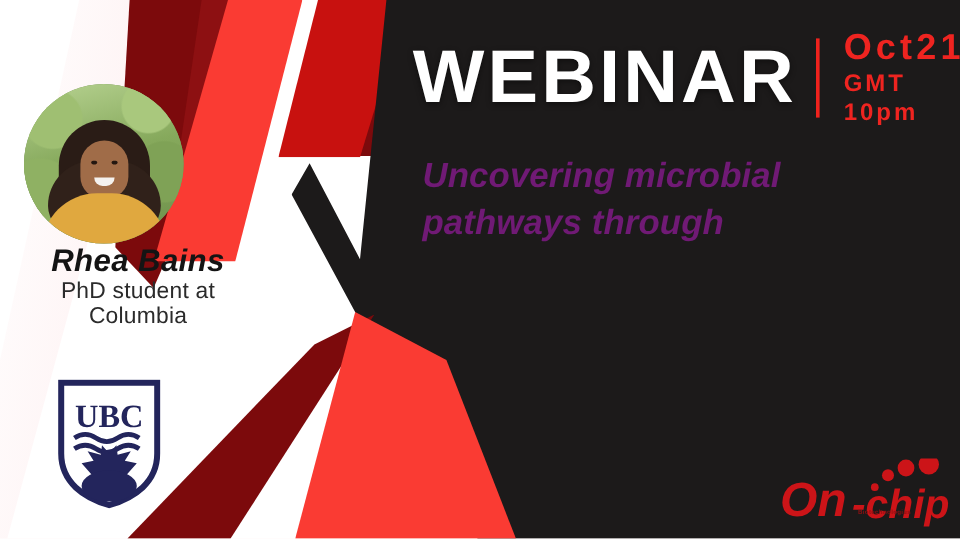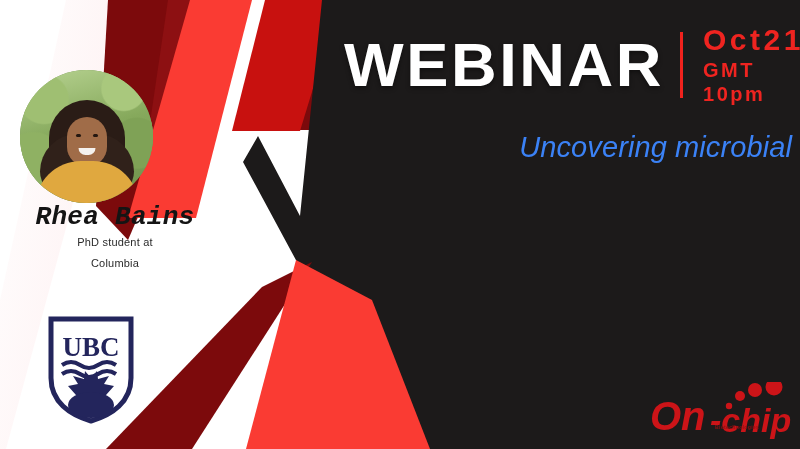--- a/index.html
+++ b/index.html
@@ -87,27 +87,27 @@
   .av-smile{
     position:absolute;left:50%;top:78px;transform:translateX(-50%);
     width:17px;height:7px;border-radius:0 0 9px 9px;background:#f4f1ee;z-index:4;
   }
   .av-eye{position:absolute;top:64px;width:5px;height:3px;border-radius:2px;background:#241710;z-index:4;}
   .av-eye.l{left:calc(50% - 11px);}
   .av-eye.r{left:calc(50% + 6px);}
 
   .speaker-name{
     position:absolute;left:0;top:202px;width:230px;text-align:center;
-    font-family:Liberation Mono, monospace;
+    font-family:Liberation Sans, sans-serif;
     font-weight:bold;font-style:italic;font-size:26px;color:#141414;
     letter-spacing:.3px;
   }
   .speaker-role{
     position:absolute;left:12px;top:232px;width:206px;text-align:center;
-    font-size:11px;line-height:21px;color:#2b2b2b;letter-spacing:.2px;
+    font-size:19px;line-height:21px;color:#2b2b2b;letter-spacing:.2px;
   }
 
   
   .ubc{position:absolute;left:48px;top:316px;width:86px;height:108px;}
 
   
   .webinar-row{
     position:absolute;left:344px;top:26px;height:78px;
     display:flex;align-items:center;z-index:7;
   }
@@ -121,22 +121,22 @@
   .date-block{display:flex;flex-direction:column;justify-content:center;}
   .date-main{
     font-weight:bold;font-size:30px;line-height:32px;color:#ef2420;letter-spacing:3.5px;
   }
   .date-sub{
     font-weight:bold;font-size:20px;line-height:24px;color:#ef2420;letter-spacing:2.5px;margin-top:2px;
   }
 
   .talk-title{
     position:absolute;left:352px;top:128px;width:440px;z-index:7;
-    font-weight:normal;font-style:italic;font-size:29px;line-height:39px;
-    color:#3b82f6;letter-spacing:.1px;text-align:right;
+    font-weight:bold;font-style:italic;font-size:29px;line-height:39px;
+    color:#701a75;letter-spacing:.1px;
   }
 
   
   .onchip{position:absolute;left:648px;top:382px;width:146px;height:58px;z-index:8;}
   .onchip-sub{
     position:absolute;left:715px;top:424px;z-index:9;
     font-size:5.2px;font-weight:bold;color:#8d1012;letter-spacing:.25px;
   }
 </style>
 </head>
@@ -185,20 +185,21 @@
     <div class="webinar-word">WEBINAR</div>
     <div class="divider"></div>
     <div class="date-block">
       <div class="date-main">Oct21</div>
       <div class="date-sub">GMT 10pm</div>
     </div>
   </div>
 
   <div class="talk-title">
     <div>Uncovering microbial</div>
+    <div>pathways through</div>
   </div>
 
   <svg class="onchip" viewBox="0 0 146 58">
     <circle cx="92" cy="14" r="5" fill="#cc1418"></circle>
     <circle cx="107" cy="8" r="7" fill="#cc1418"></circle>
     <circle cx="126" cy="5" r="8.5" fill="#cc1418"></circle>
     <circle cx="81" cy="24" r="3.2" fill="#cc1418"></circle>
     <text x="2" y="48" font-family="Liberation Sans, sans-serif" font-weight="bold" font-style="italic" font-size="40" fill="#cc1418">On</text>
     <text x="62" y="50" font-family="Liberation Sans, sans-serif" font-weight="bold" font-style="italic" font-size="34" fill="#cc1418">-chip</text>
   </svg>

